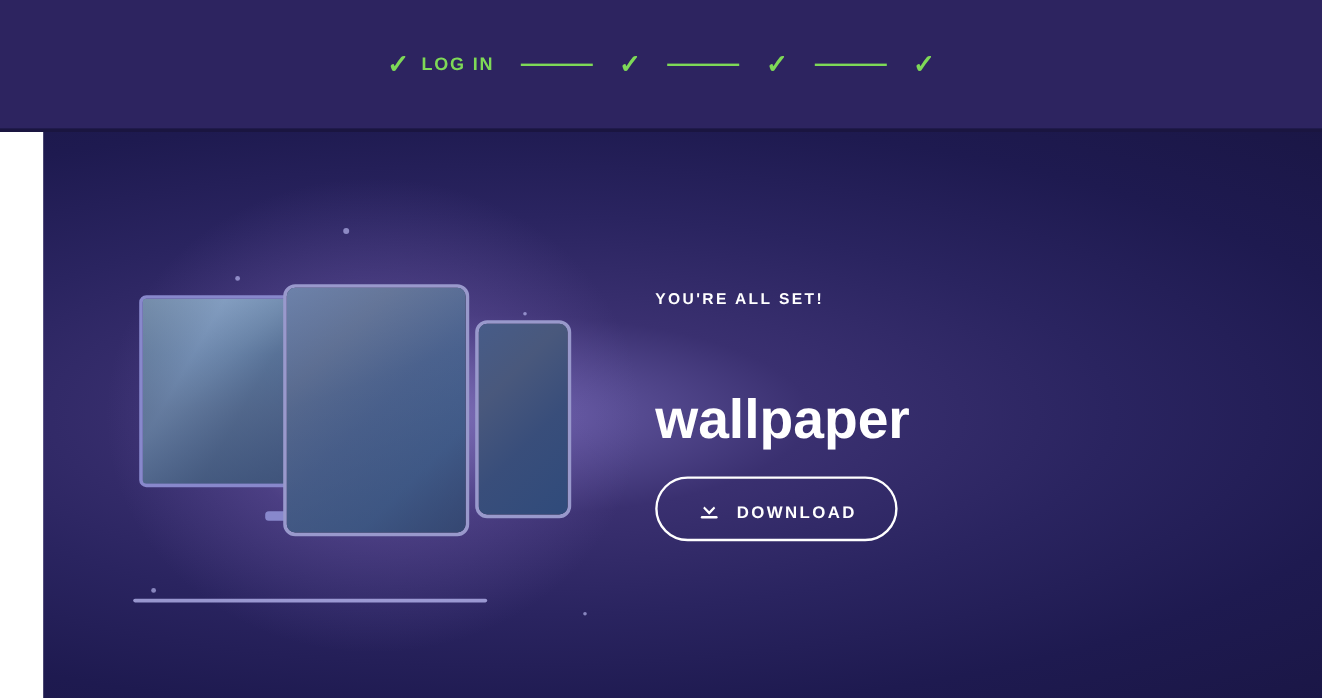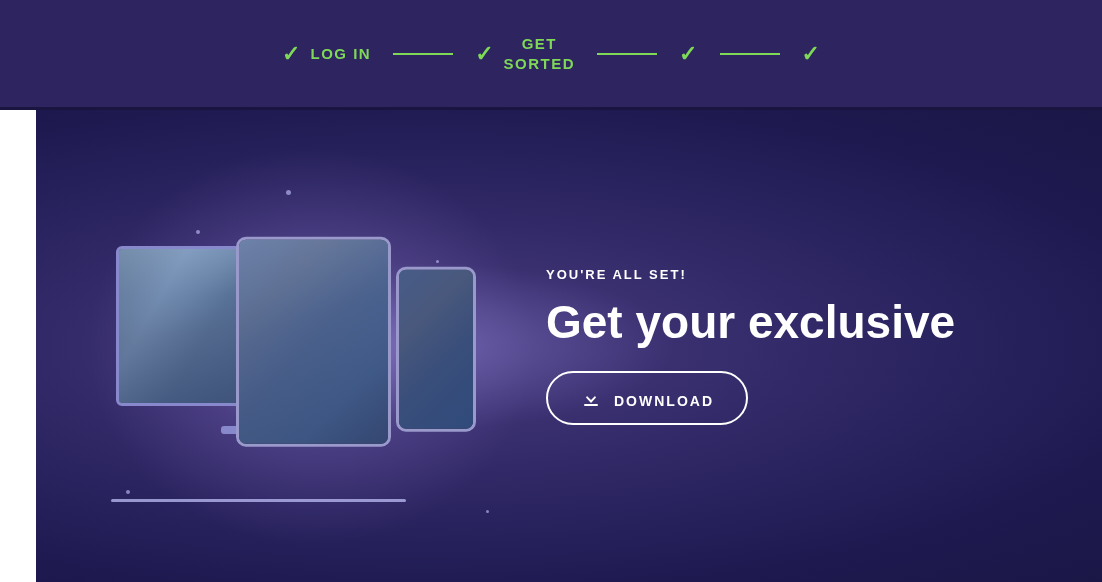--- a/index.html
+++ b/index.html
@@ -298,21 +298,20 @@
 
     <div class="step">
       <span class="step-check">✓</span>
       <span class="step-label">LOG IN</span>
     </div>
 
     <div class="step-divider"></div>
 
     <div class="step">
       <span class="step-check">✓</span>
-      <span class="step-label">GET<br>SORTED</span>
     </div>
 
     <div class="step-divider"></div>
 
     <div class="step">
       <span class="step-check">✓</span>
     </div>
 
     <div class="step-divider"></div>
 
@@ -349,21 +348,22 @@
     <div class="device-phone">
       <div class="phone-screen"></div>
     </div>
 
     <div class="monitor-bottom-line"></div>
   </div>
 
   <div class="content-area">
     <div class="subtitle">YOU'RE ALL SET!</div>
     <div class="title">
-      <span>Get your exclusive</span><br>
+      <br>
+      <span>wallpaper</span>
     </div>
     <button class="download-btn">
       <span class="download-icon">
         <svg viewBox="0 0 20 20" xmlns="http://www.w3.org/2000/svg">
           <polygon points="10,2 10,12 6,8 5,9.5 10,15 15,9.5 14,8 10,12 10,2"></polygon>
           <rect x="3" y="16" width="14" height="2" rx="1"></rect>
         </svg>
       </span>
       <span>DOWNLOAD</span>
     </button>

